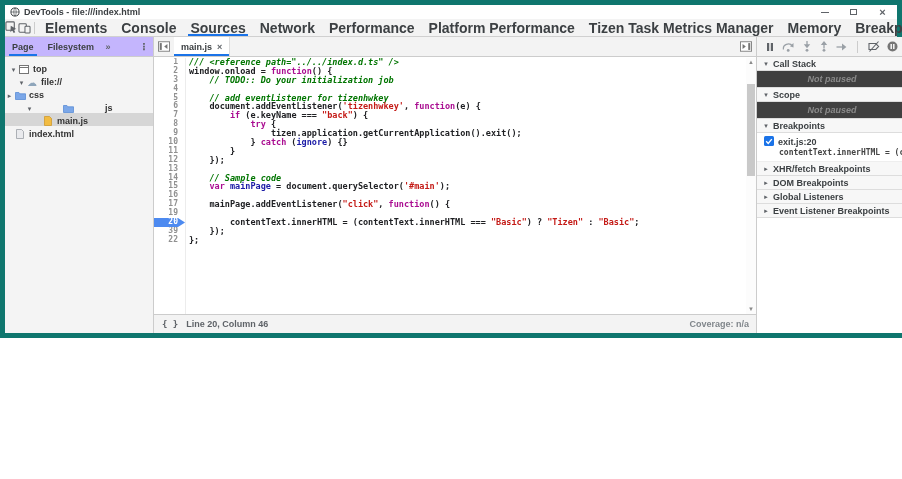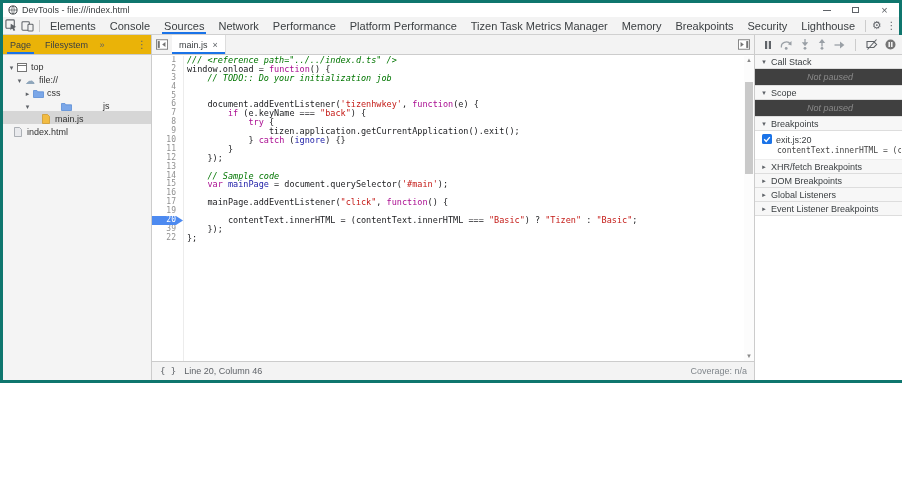--- a/index.html
+++ b/index.html
@@ -1,43 +1,43 @@
 <!DOCTYPE html>
 <html><head>
 <meta charset="utf-8">
 <style>
   * { margin:0; padding:0; box-sizing:border-box; }
   html,body { width:902px; height:479px; overflow:hidden; }
   body { font-family:"Liberation Sans","DejaVu Sans",sans-serif; background:#fff; color:#333; }
-  #window { position:relative; width:902px; height:383px; background:#fff; border:3px solid #0f766e; }
+  #window { position:relative; width:902px; height:338px; background:#fff; border:5px solid #0f766e;font-weight:bold; }
 
   
   .titlebar { position:absolute; top:0; left:0; right:0; height:14px; background:#fff; display:flex; align-items:center; }
   .titlebar .appicon { margin:0 4px 0 5px; display:flex; align-items:center; }
   .titlebar .title { font-size:9px; color:#3c4043; white-space:nowrap; }
   .titlebar .spacer { flex:1; }
   .winctl { width:29px; height:14px; display:flex; align-items:center; justify-content:center; }
   .winctl .min { width:8px; height:1px; background:#5f6368; display:block; }
   .winctl .max { width:7px; height:6px; border:1px solid #5f6368; display:block; }
   .winctl .cls { font-size:11px; line-height:10px; color:#5f6368; }
 
   
   .tabbar { position:absolute; top:14px; left:0; right:0; height:18px; background:#f3f3f3; border-bottom:1px solid #d0d0d0; display:flex; align-items:center; }
   .toolbtn { width:22px; height:17px; display:flex; align-items:center; justify-content:center; }
   .vsep { width:1px; height:12px; background:#ccc; margin:0 3px; display:inline-block; flex:none; }
   .maintabs { display:flex; align-items:stretch; height:100%; }
-  .maintab { padding:0 7px; font-size:11px; color:#3c4043; display:flex; align-items:center; position:relative; white-space:nowrap; }
+  .maintab { padding:0 7px; font-size:14px; color:#3c4043; display:flex; align-items:center; position:relative; white-space:nowrap; }
   .maintab.selected::after { content:""; position:absolute; left:5px; right:5px; bottom:0; height:2px; background:#1a73e8; }
   .tabbar .spacer { flex:1; }
   .iconbtn { width:20px; height:17px; display:flex; align-items:center; justify-content:center; color:#5f6368; font-size:11px; }
   .iconbtn.dots { font-size:10px; letter-spacing:0; }
 
   
   .navigator { position:absolute; top:32px; left:0; width:149px; bottom:0; background:#f4f4f4; border-right:1px solid #ccc; }
-  .navtabs { height:20px; display:flex; align-items:stretch; background:#eab308; border-bottom:1px solid #ccc; }
+  .navtabs { height:20px; display:flex; align-items:stretch; background:#c4b5fd; border-bottom:1px solid #ccc; }
   .navtab { padding:0 7px; font-size:9px; color:#3c4043; display:flex; align-items:center; position:relative; }
   .navtab.selected::after { content:""; position:absolute; left:4px; right:4px; bottom:0; height:2px; background:#1a73e8; }
   .navmore { width:14px; display:flex; align-items:center; justify-content:center; color:#5f6368; font-size:9px; }
   .navtabs .spacer { flex:1; }
   .navmenu { width:18px; display:flex; align-items:center; justify-content:center; color:#5f6368; font-size:10px; }
   .tree { padding-top:4px; font-size:9px; color:#333; }
   .treerow { height:13px; display:flex; align-items:flex-end; white-space:nowrap; }
   .treerow.selected { background:#d6d6d6; }
   .tri { width:9px; flex:none; text-align:center; font-size:7px; color:#5f6368; }
   .ticon { width:12px; flex:none; display:flex; align-items:center; justify-content:center; margin-right:3px; }
@@ -157,21 +157,21 @@
           </span>
           <span>top</span>
         </div>
         <div class="treerow" style="padding-left: 12px;">
           <span class="tri">▾</span>
           <span class="ticon">
             <span class="cloudglyph">☁</span>
           </span>
           <span>file://</span>
         </div>
-        <div class="treerow" style="padding-left: 20px;">
+        <div class="treerow" style="">
           <span class="tri">▸</span>
           <span class="ticon">
             <svg width="11" height="9" viewBox="0 0 11 9">
               <path d="M0.5 8.5v-7h3.4l1 1.3h5.6v5.7z" fill="#7ba7e8" stroke="#5b8dd6" stroke-width="0.8"></path>
             </svg>
           </span>
           <span>css</span>
         </div>
         <div class="treerow" style="padding-left: 20px; gap: 28px;">
           <span class="tri">▾</span>
@@ -237,20 +237,21 @@
         <div class="cline">
           <span class="gut">3</span>
           <span class="src"><span class="tk-c">    // TODO:: Do your initialization job</span></span>
         </div>
         <div class="cline">
           <span class="gut">4</span>
           <span class="src"></span>
         </div>
         <div class="cline">
           <span class="gut">5</span>
+          <span class="src"><span class="tk-c">    // add eventListener for tizenhwkey</span></span>
         </div>
         <div class="cline">
           <span class="gut">6</span>
           <span class="src"><span class="tk-p">    document.addEventListener(</span><span class="tk-s">'tizenhwkey'</span><span class="tk-p">, </span><span class="tk-k">function</span><span class="tk-p">(e) {</span></span>
         </div>
         <div class="cline">
           <span class="gut">7</span>
           <span class="src"><span class="tk-p">        </span><span class="tk-k">if</span><span class="tk-p"> (e.keyName === </span><span class="tk-s">"back"</span><span class="tk-p">) {</span></span>
         </div>
         <div class="cline">

